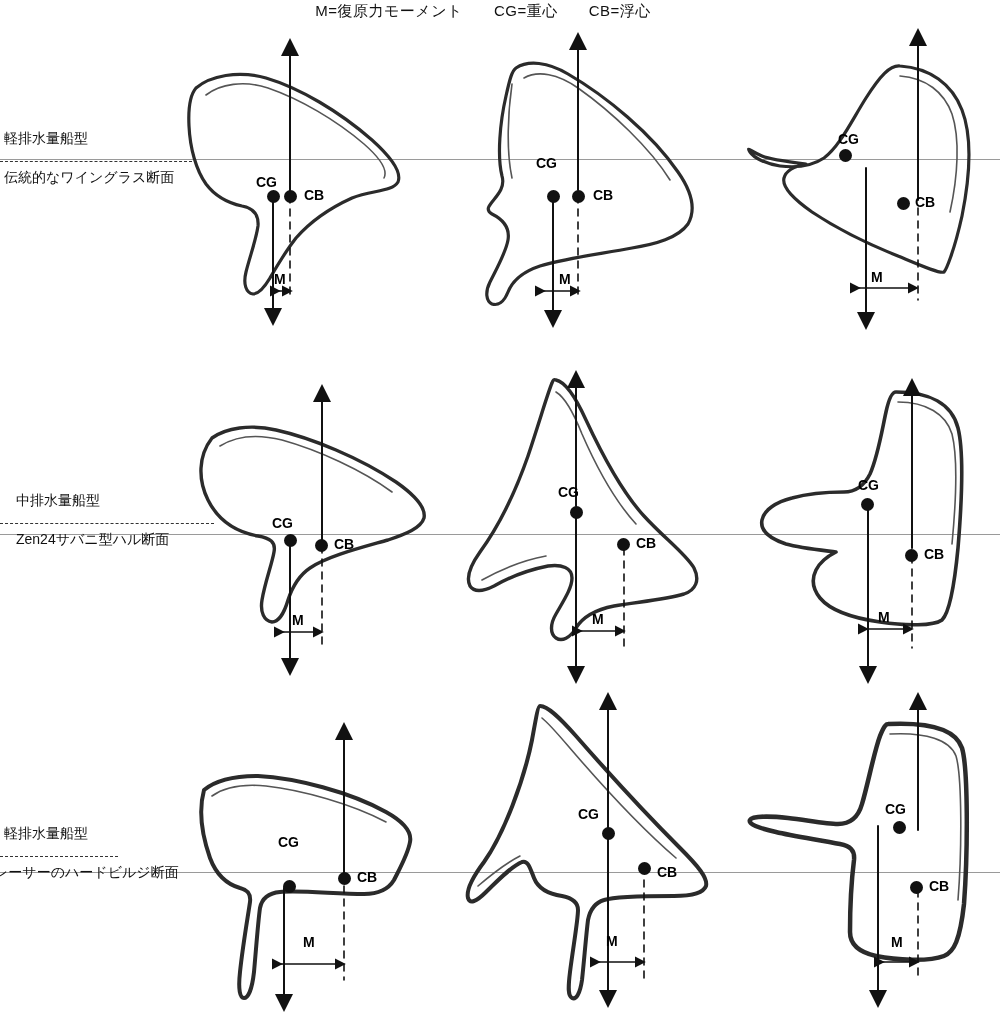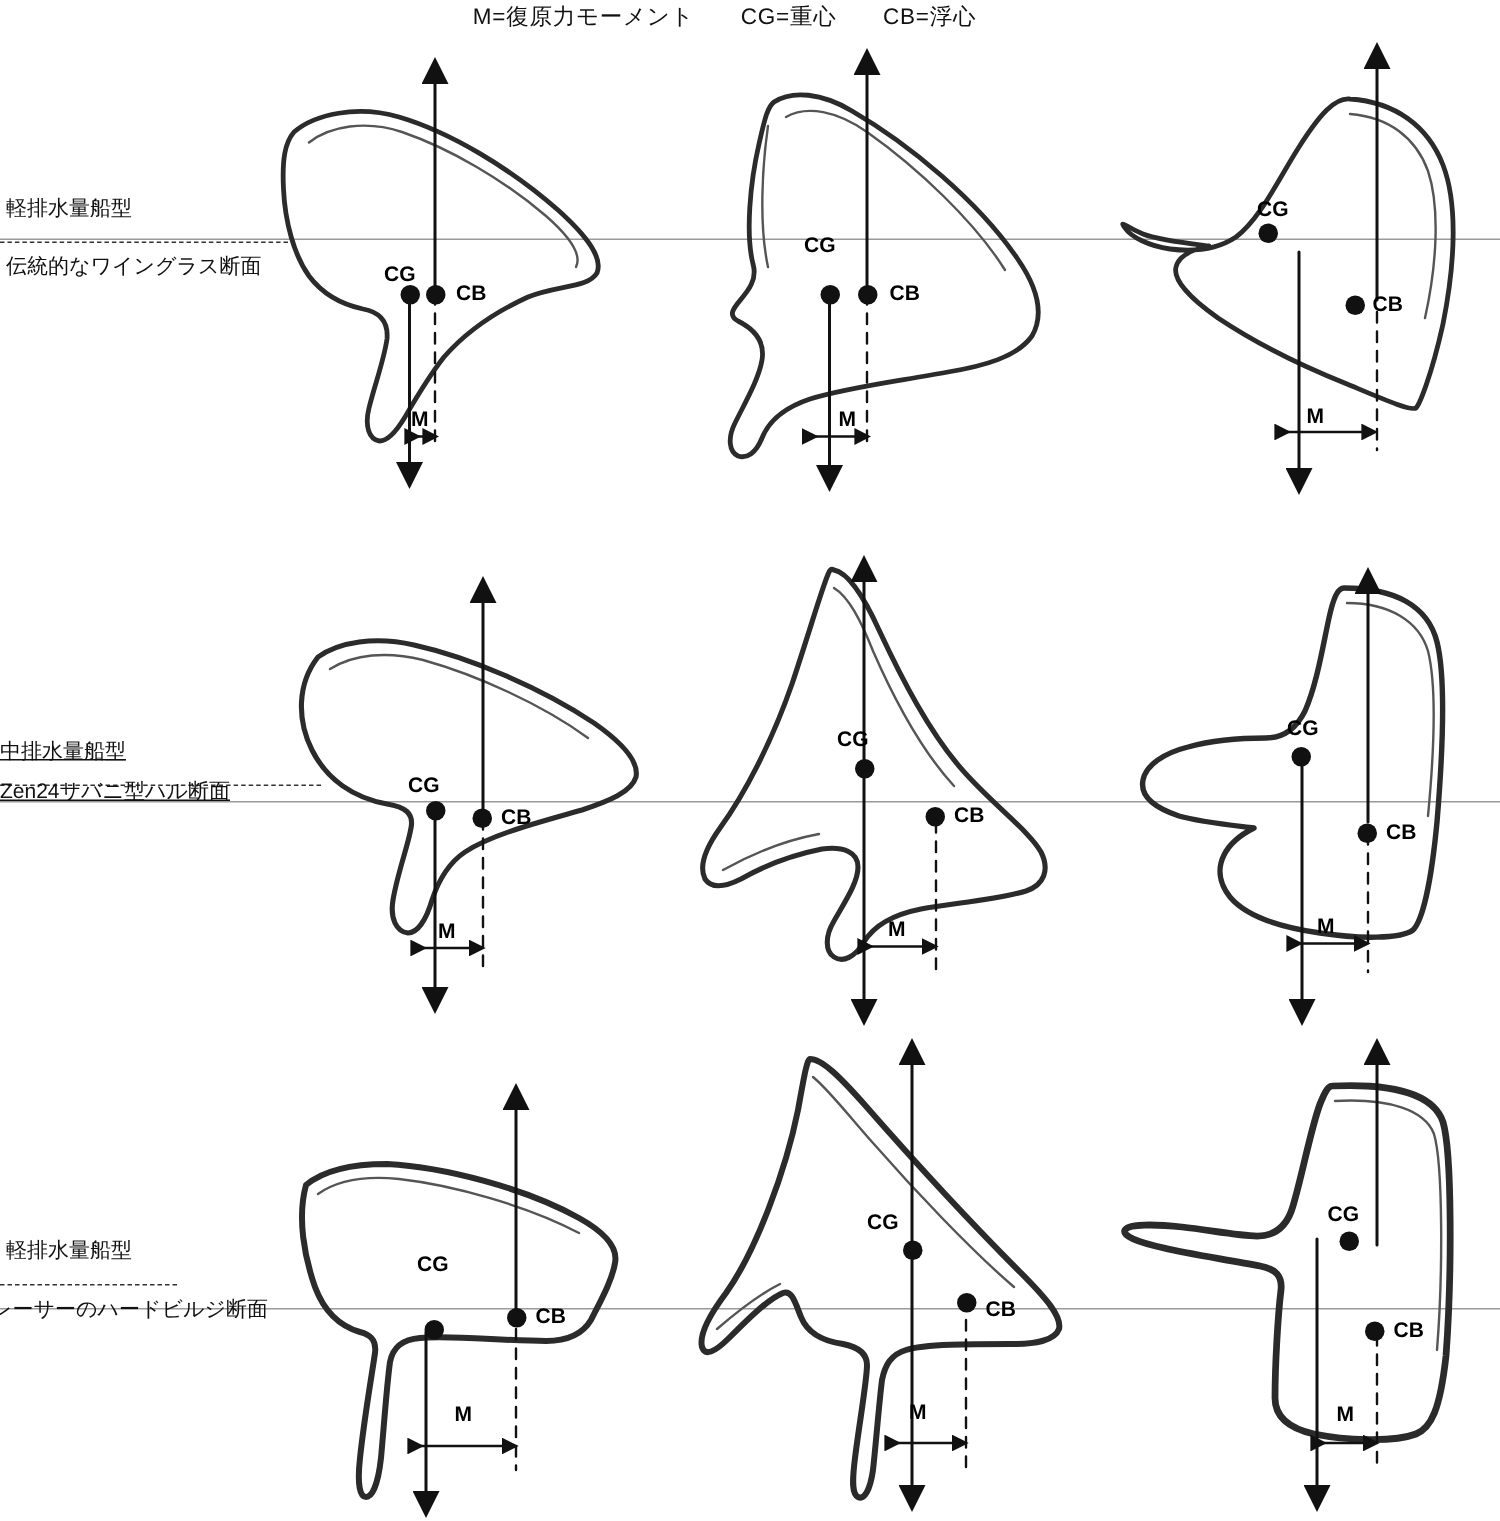--- a/index.html
+++ b/index.html
@@ -37,23 +37,23 @@
   <div class="waterline" style="top:872px;"></div>
 
   <div class="dashline" style="left:0;top:161px;width:192px;"></div>
   <div class="dashline" style="left:0;top:523px;width:214px;"></div>
   <div class="dashline" style="left:0;top:856px;width:118px;"></div>
 
   <div class="rowlabel" style="left:4px;top:128px;">
     <span class="l1">軽排水量船型</span>
     <span class="l2" style="margin-top:18px;">伝統的なワイングラス断面</span>
   </div>
-  <div class="rowlabel" style="left:0;top:490px;text-decoration:underline;">
+  <div class="rowlabel" style="left:16px;top:490px;">
     <span class="l1">中排水量船型</span>
-    <span class="l2" style="margin-top:6px;">Zen24サバニ型ハル断面</span>
+    <span class="l2" style="margin-top:18px;">Zen24サバニ型ハル断面</span>
   </div>
   <div class="rowlabel" style="left:-6px;top:823px;">
     <span class="l1" style="padding-left:10px;">軽排水量船型</span>
     <span class="l2" style="margin-top:18px;">レーサーのハードビルジ断面</span>
   </div>
 
   <svg viewBox="0 0 1000 1014" xmlns="http://www.w3.org/2000/svg">
     <defs>
       <marker id="ah" markerWidth="9" markerHeight="9" refX="5" refY="4.5" orient="auto">
         <path d="M0,0 L9,4.5 L0,9 z" fill="#111"></path>

